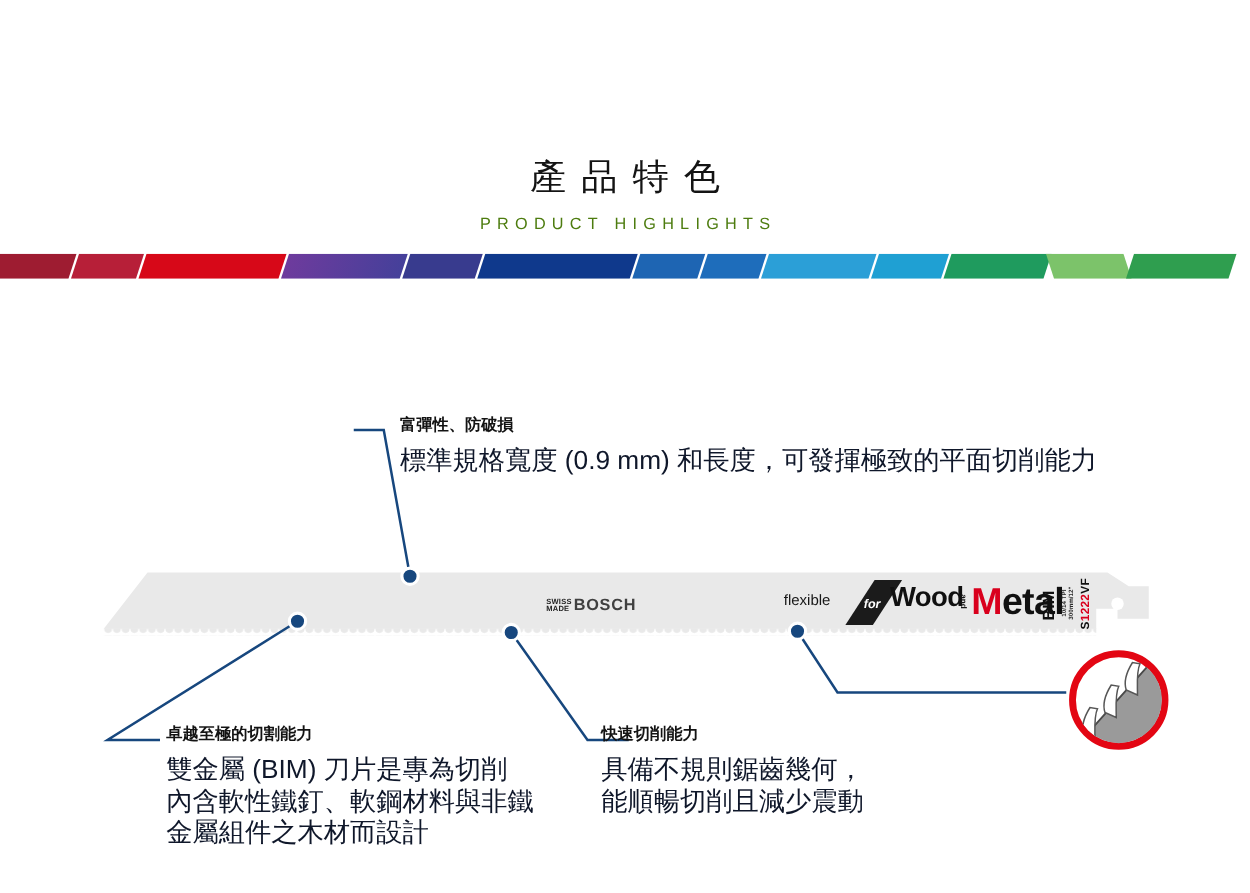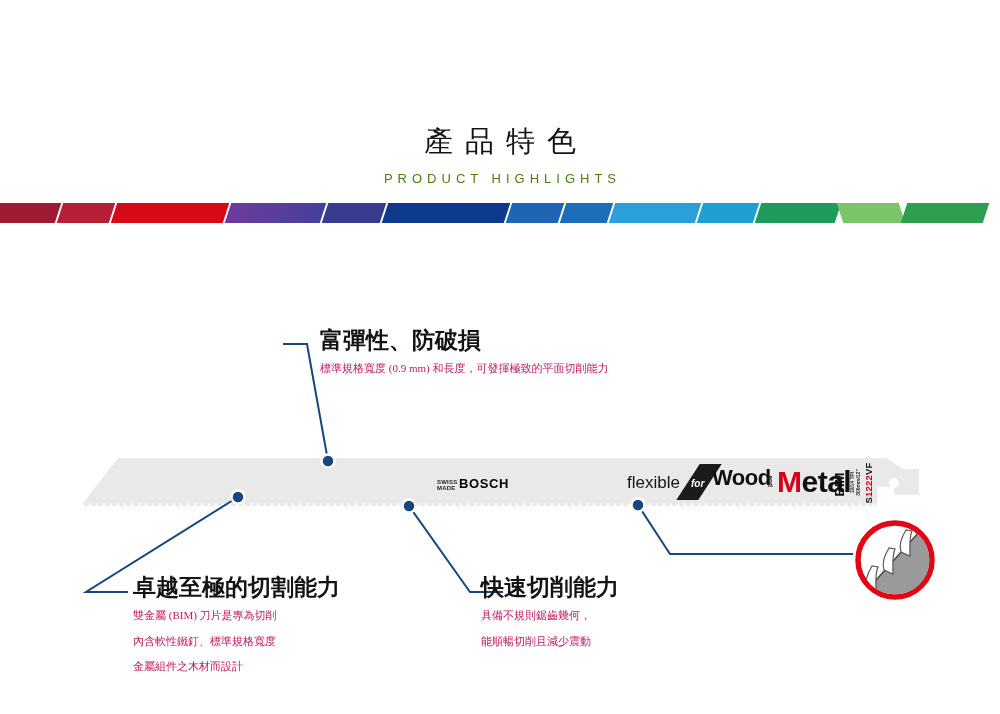--- a/index.html
+++ b/index.html
@@ -13,37 +13,37 @@
   .page-subtitle{margin-top:9px;font-size:13px;font-weight:400;letter-spacing:5px;padding-left:5px;color:#4d7c0f;}
   
   .color-bar{position:absolute;top:163px;left:-10px;width:1020px;height:20px;display:flex;gap:2px;overflow:hidden;}
   .bar-seg{height:100%;flex:0 0 auto;}
   
   .art{position:absolute;left:0;top:0;width:1000px;height:714px;}
   
   .lbl{position:absolute;white-space:nowrap;line-height:1;}
   .swiss{left:437px;top:439px;font-size:6px;font-weight:700;color:#222;letter-spacing:.2px;}
   .swiss span{display:block;}
-  .bosch{left:459px;top:437px;font-size:13px;font-weight:800;color:#000000;letter-spacing:.6px;}
-  .flexible{left:627px;top:434px;font-size:17px;font-weight:500;color:#171717;}
+  .bosch{left:459px;top:437px;font-size:13px;font-weight:800;color:#404040;letter-spacing:.6px;}
+  .flexible{left:627px;top:434px;font-size:12px;font-weight:500;color:#171717;}
   .swoosh{left:688px;top:424px;width:22px;height:36px;background:#1b1b1b;transform:skewX(-33deg);}
   .for{left:691px;top:439px;font-size:10px;font-style:italic;font-weight:700;color:#fff;}
   .wood{left:712px;top:427px;font-size:22px;font-weight:800;color:#101010;letter-spacing:-.5px;}
   .and{left:764px;top:438px;font-size:6.5px;font-weight:700;color:#161616;transform:rotate(90deg);}
   .metal{left:777px;top:427px;font-size:30px;font-weight:800;color:#101010;letter-spacing:-.5px;}
   .red{color:#D9001D;}
   .vrot{position:absolute;white-space:nowrap;transform:rotate(-90deg);}
   .bim{left:825px;top:438px;width:28px;line-height:13px;font-size:13px;font-weight:800;color:#101010;text-align:center;}
   .specs{left:841px;top:437px;width:28px;font-size:5px;line-height:5.5px;font-weight:600;color:#2a2a2a;text-align:center;}
   .specs span{display:block;}
   .model{left:845px;top:438px;width:48px;line-height:10px;font-size:9.5px;font-weight:700;color:#111;text-align:center;letter-spacing:.2px;}
   
   .callout{position:absolute;}
-  .c-title{font-size:23px;font-weight:700;color:#131313;line-height:20px;}
-  .c-body{margin-top:6px;font-size:11px;color:#be185d;line-height:25.5px;font-family:Liberation Serif, serif;}
+  .c-title{font-size:13px;font-weight:700;color:#131313;line-height:20px;}
+  .c-body{margin-top:6px;font-size:21px;color:#0f172a;line-height:25.5px;}
   .callout-top{left:320px;top:290px;}
   .callout-bl{left:133px;top:537px;}
   .callout-bm{left:481px;top:537px;}
 </style>
 </head>
 <body>
 
 <div class="page">
 
   <div class="header">
@@ -120,21 +120,21 @@
 
   <div class="callout callout-top">
     <div class="c-title">富彈性、防破損</div>
     <div class="c-body">標準規格寬度 (0.9 mm) 和長度，可發揮極致的平面切削能力</div>
   </div>
 
   <div class="callout callout-bl">
     <div class="c-title">卓越至極的切割能力</div>
     <div class="c-body">
       <div>雙金屬 (BIM) 刀片是專為切削</div>
-      <div>內含軟性鐵釘、標準規格寬度</div>
+      <div>內含軟性鐵釘、軟鋼材料與非鐵</div>
       <div>金屬組件之木材而設計</div>
     </div>
   </div>
 
   <div class="callout callout-bm">
     <div class="c-title">快速切削能力</div>
     <div class="c-body">
       <div>具備不規則鋸齒幾何，</div>
       <div>能順暢切削且減少震動</div>
     </div>

